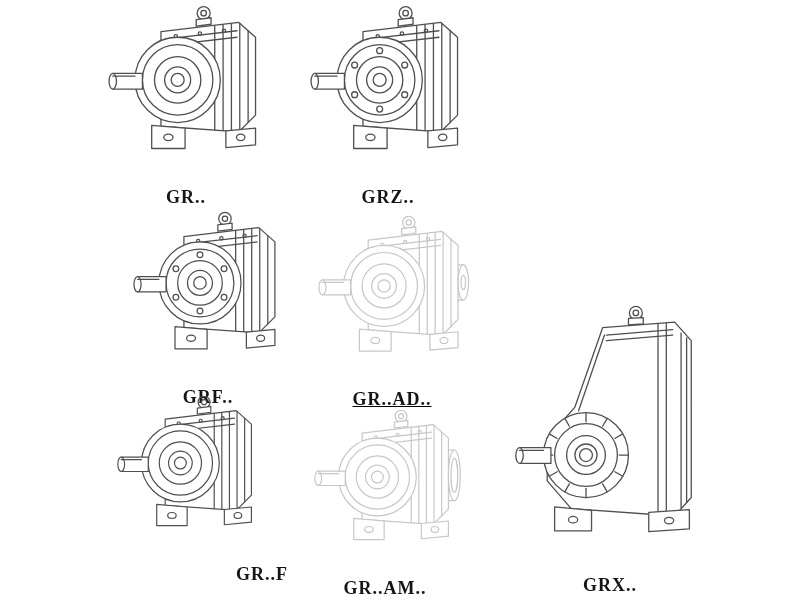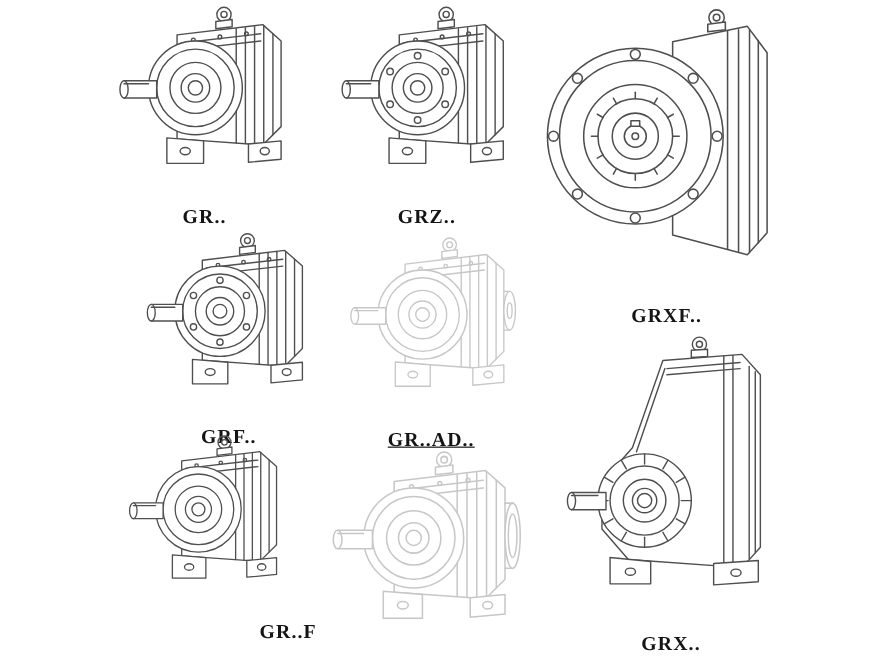--- a/index.html
+++ b/index.html
@@ -173,26 +173,20 @@
     <figcaption class="label">GR..</figcaption>
   </figure>
 
   <figure class="cell cell-grz">
     <svg class="drawing" viewBox="0 0 190 168">
         <use href="#g-inline-bolts"></use>
       </svg>
     <figcaption class="label">GRZ..</figcaption>
   </figure>
 
-  <figure class="cell cell-grxf">
-    <svg class="drawing" viewBox="0 0 225 245">
-        <use href="#g-front"></use>
-      </svg>
-    <figcaption class="label">GRXF..</figcaption>
-  </figure>
 
   <figure class="cell cell-grf">
     <svg class="drawing" viewBox="0 0 190 168">
         <use href="#g-inline-bolts"></use>
       </svg>
     <figcaption class="label">GRF..</figcaption>
   </figure>
 
   <figure class="cell cell-grad">
     <svg class="drawing faded" viewBox="0 0 190 168">
@@ -205,20 +199,21 @@
     <svg class="drawing" viewBox="0 0 190 168">
         <use href="#g-inline-plain"></use>
       </svg>
     <figcaption class="label">GR..F</figcaption>
   </figure>
 
   <figure class="cell cell-gram">
     <svg class="drawing faded" viewBox="0 0 190 168">
         <use href="#g-inline-am"></use>
       </svg>
+    <figcaption class="label">GR..AM..</figcaption>
   </figure>
 
   <figure class="cell cell-grx">
     <svg class="drawing" viewBox="0 0 240 265">
         <use href="#g-big"></use>
       </svg>
     <figcaption class="label">GRX..</figcaption>
   </figure>
 
 </div>

